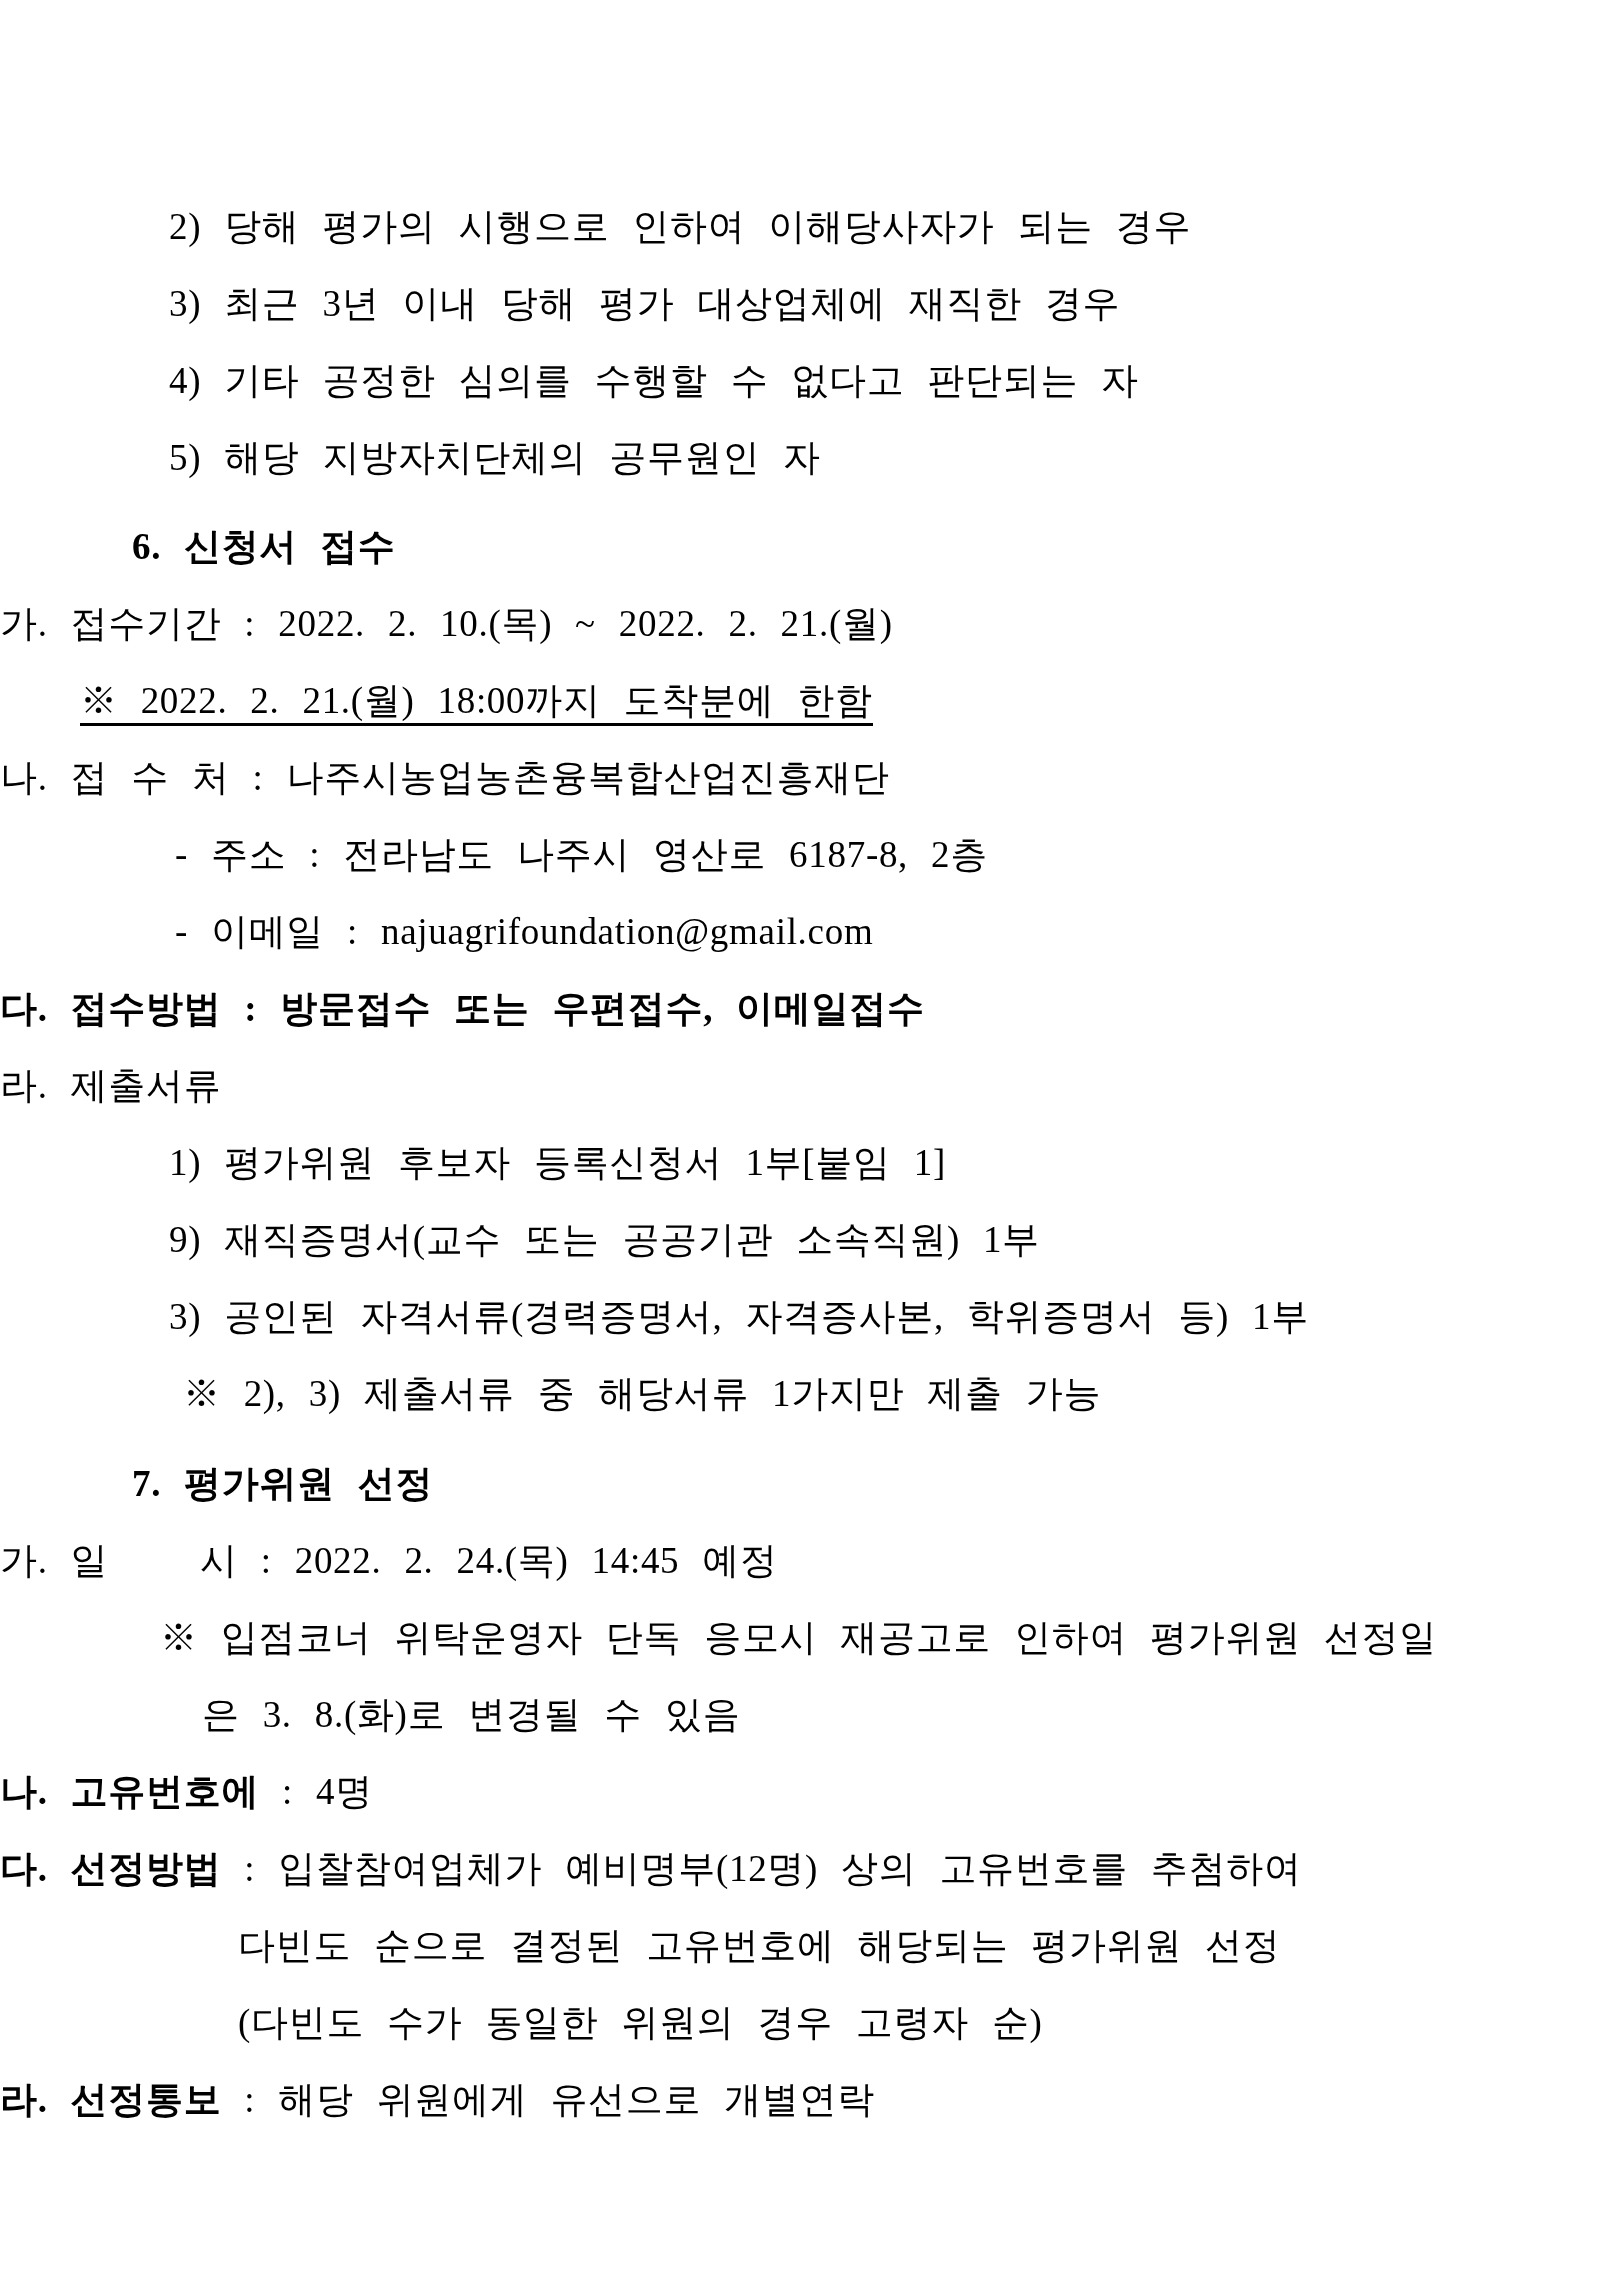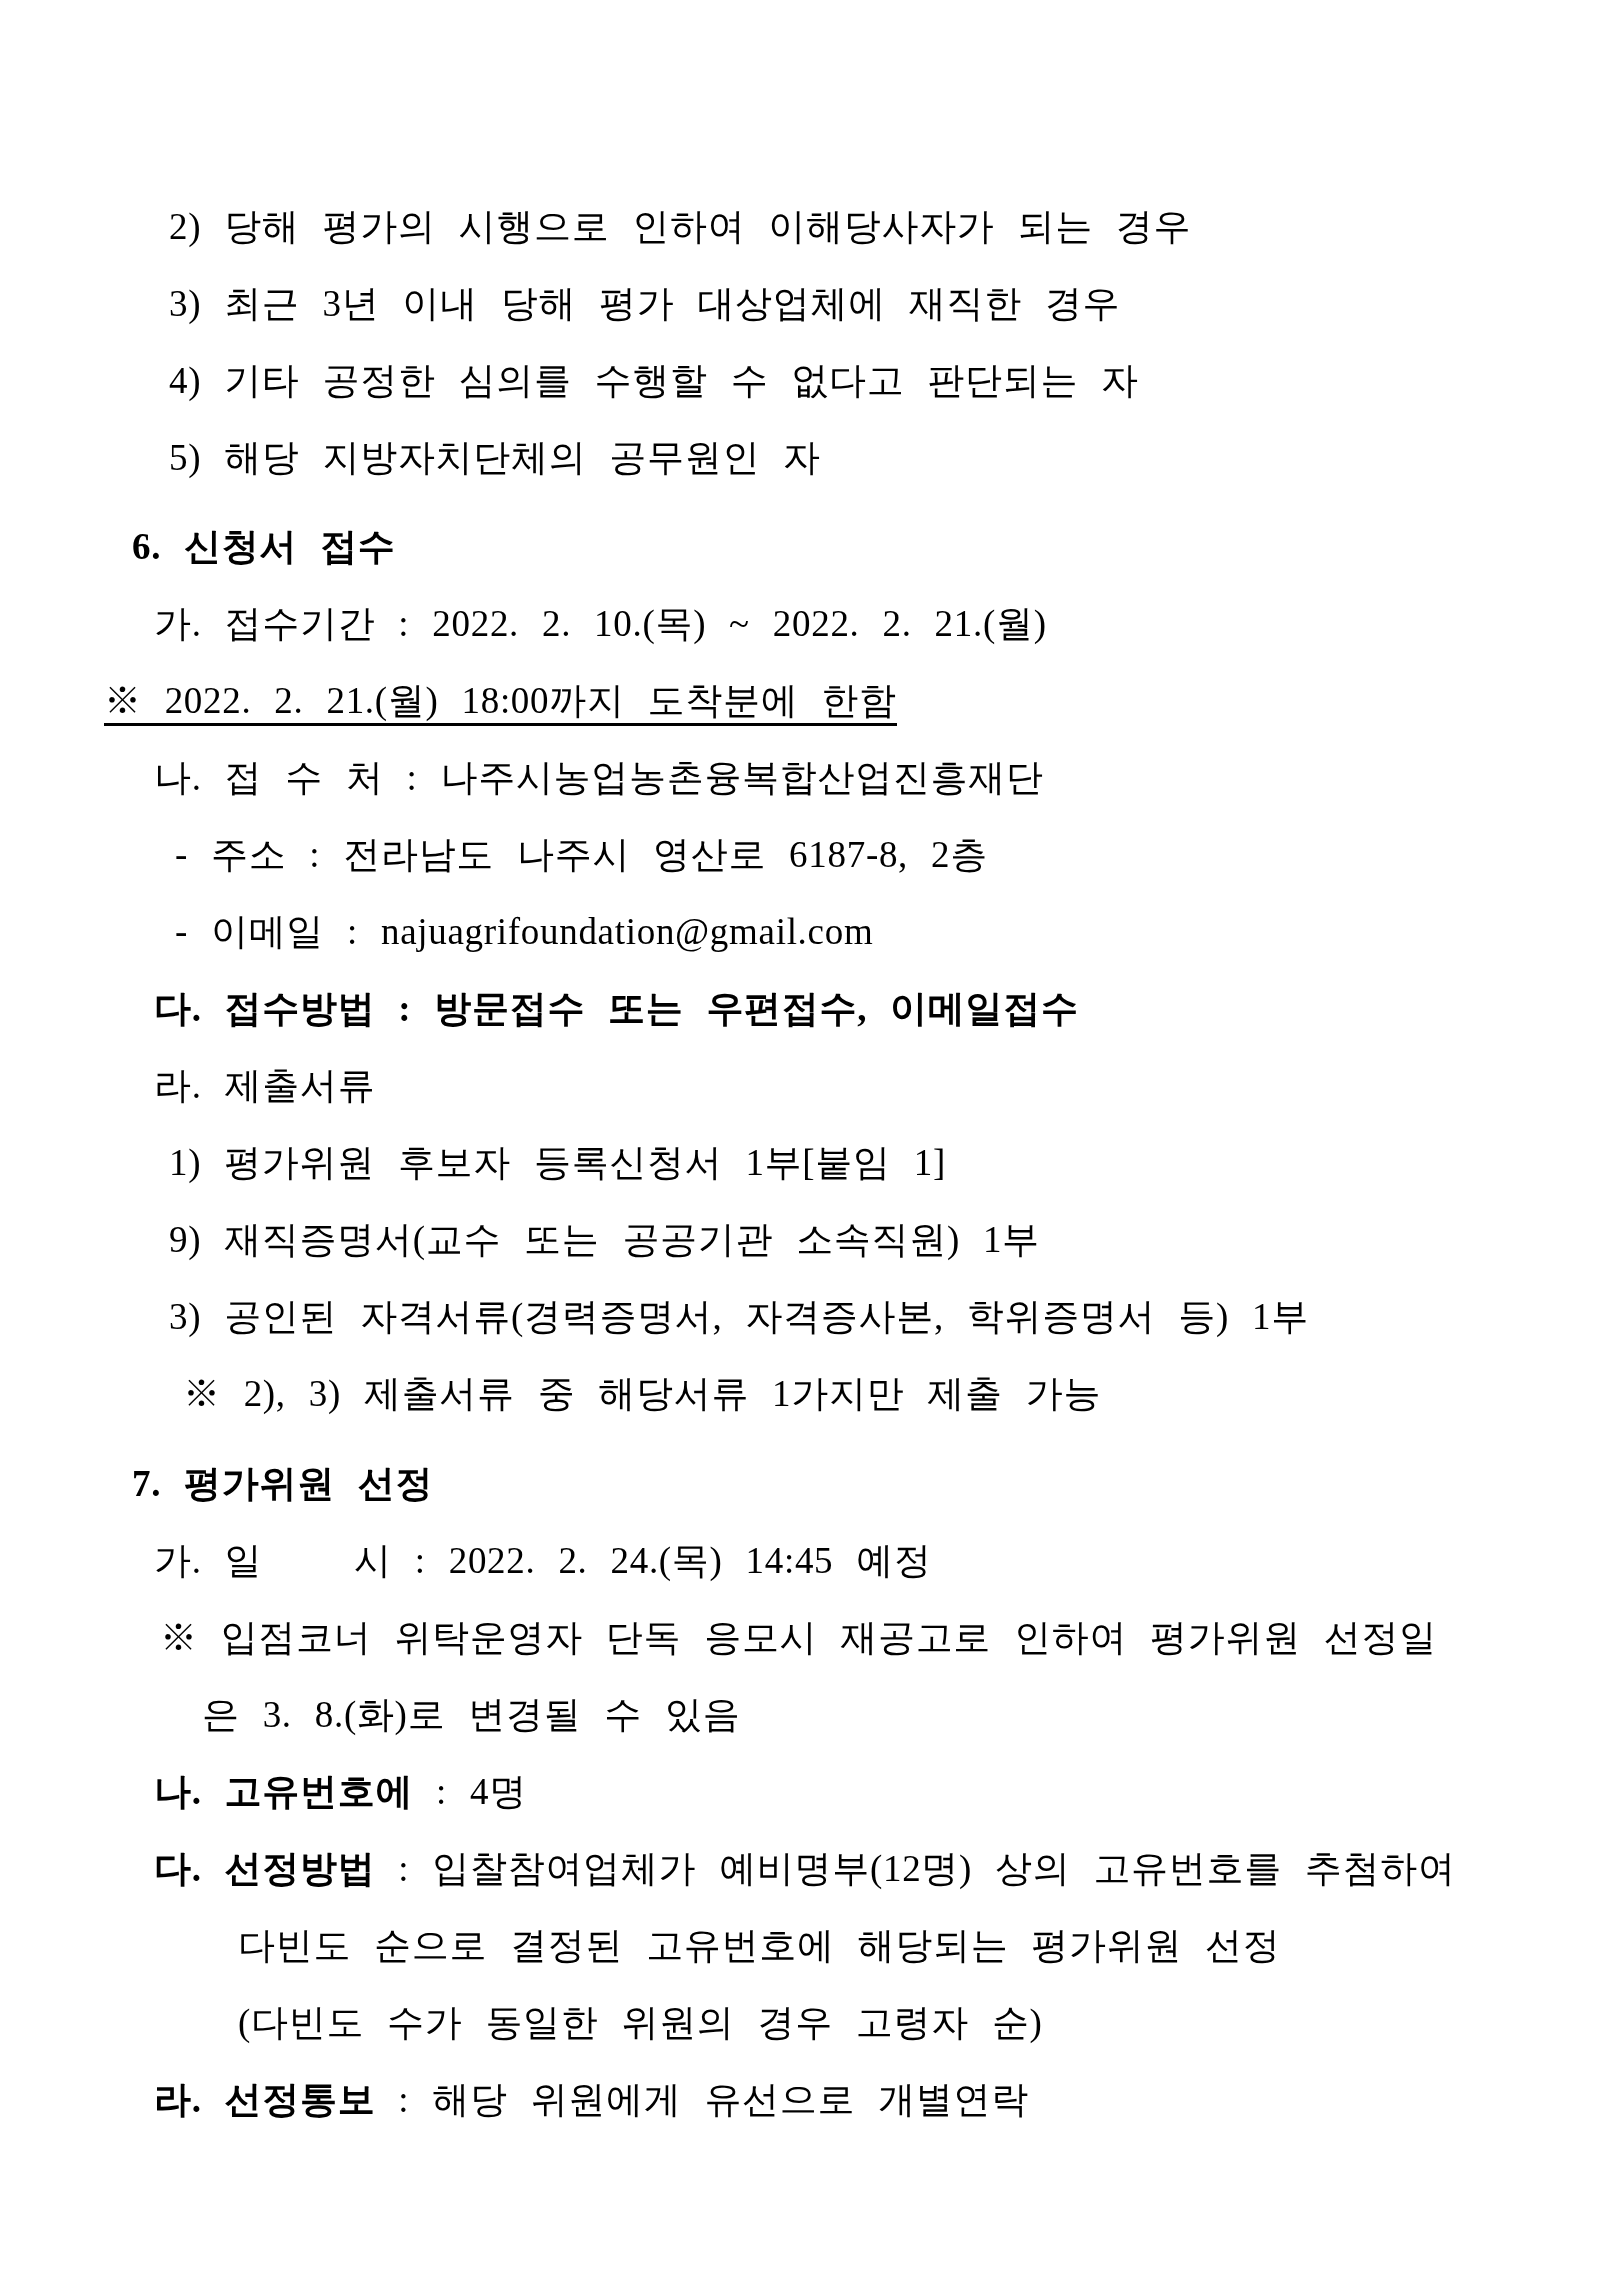--- a/index.html
+++ b/index.html
@@ -26,26 +26,26 @@
     line-height: 77px;
     height: 77px;
     white-space: pre;
   }
   .ln span { white-space: pre; }
   .b { font-weight: 700; }
   .gap { margin-top: 12.4px; font-weight: bold; }
 
   
   .ind-section   { padding-left: 132px; }  
-  .ind-label     { padding-left: 154px; }  
+  .ind-label     { }  
   .ind-note-ga   { padding-left: 160px; }  
   .ind-item      { padding-left: 169px; font-family: Liberation Serif, serif; }  
   .ind-dash      { padding-left: 175px; }  
   .ind-note      { padding-left: 183px; }  
-  .ind-note-wide { padding-left: 104px; }  
+  .ind-note-wide { padding-left: 80px; }  
   .ind-cont      { padding-left: 194px; margin-left: 44px; }  
   .ind-cont-wide { padding-left: 202px; }  
 
   .ul .t {
     border-bottom: 3.3px solid #000000;
     padding-bottom: 1.3px;
   }
 </style>
 </head>
 <body>

